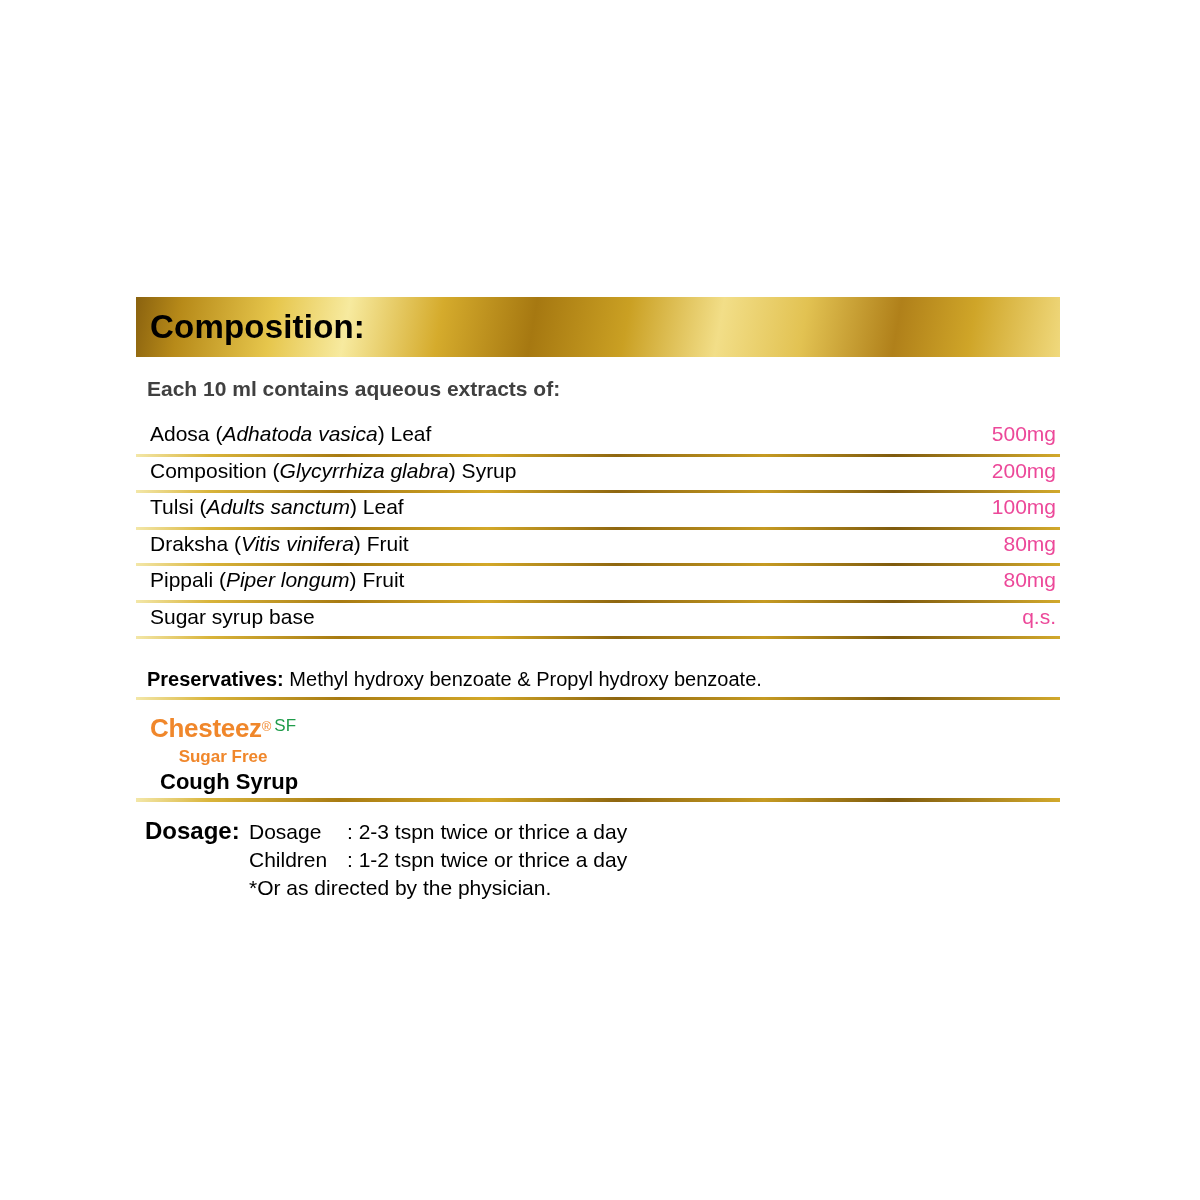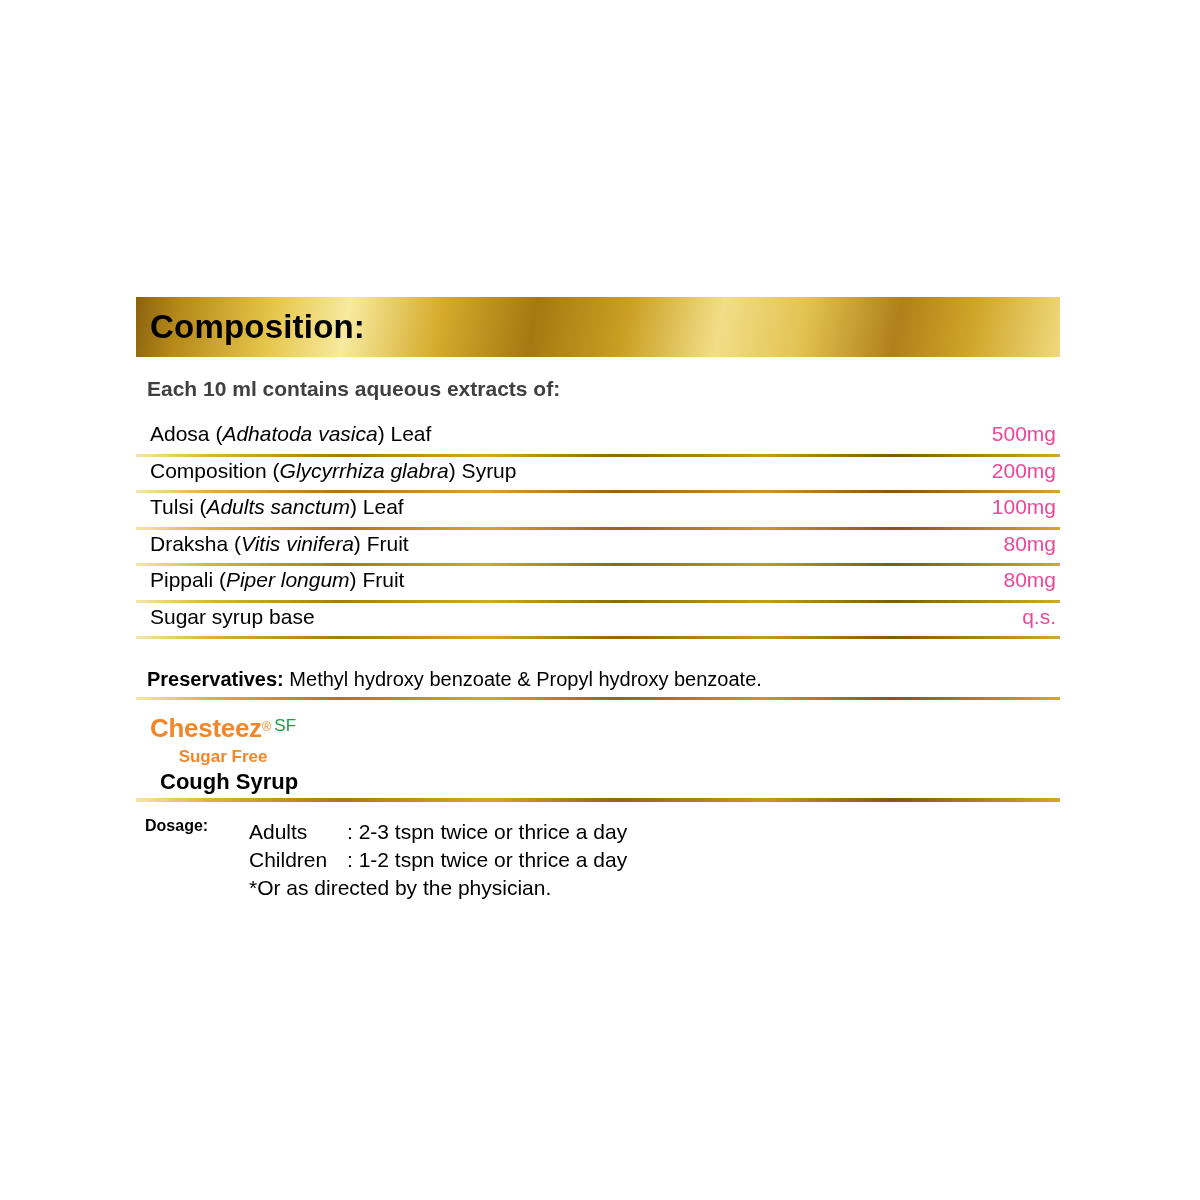--- a/index.html
+++ b/index.html
@@ -200,21 +200,21 @@
         #c59a22 68%,
         #7e5a0d 82%,
         #d2a92c 100%);
   }
 
   
   .dosage-label {
     position: absolute;
     left: 145px;
     top: 817px;
-    font-size: 16px;
+    font-size: 24px;
     font-weight: bold;
     color: #000;
   }
   .dosage-lines {
     position: absolute;
     left: 249px;
     top: 818px;
     font-size: 21px;
     color: #000;
     line-height: 28px;
@@ -289,18 +289,18 @@
     <div>
       <span class="brand-name">Chesteez</span><span class="brand-reg">®</span><span class="brand-sf">SF</span>
     </div>
     <div class="brand-sub1">Sugar Free</div>
     <div class="brand-sub2">Cough Syrup</div>
   </div>
   <div class="brand-rule"></div>
 
   <div class="dosage-label">Dosage:</div>
   <div class="dosage-lines">
-    <span class="dose-row"><span class="dose-who">Adults</span><span>: </span><span>2-3 tspn twice or thrice a day</span></span>
+    <span class="dose-row"><span class="dose-who">Dosage</span><span>: </span><span>2-3 tspn twice or thrice a day</span></span>
     <span class="dose-row"><span class="dose-who">Children</span><span>: </span><span>1-2 tspn twice or thrice a day</span></span>
     <span class="dose-row">*Or as directed by the physician.</span>
   </div>
 
 </div>
 
 </body></html>

